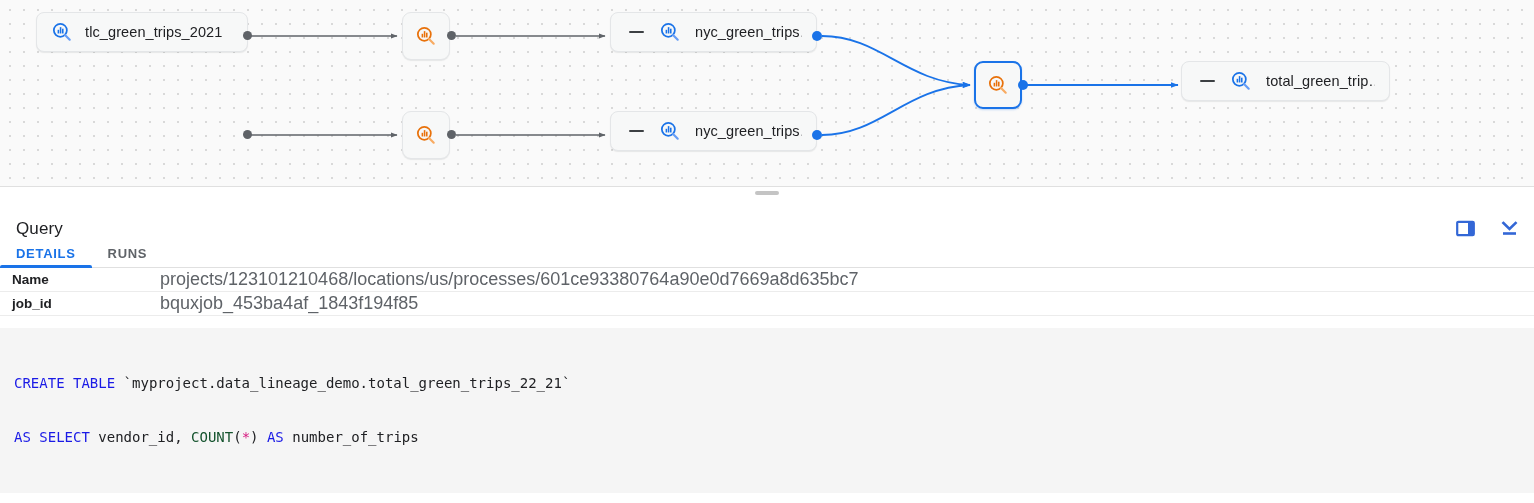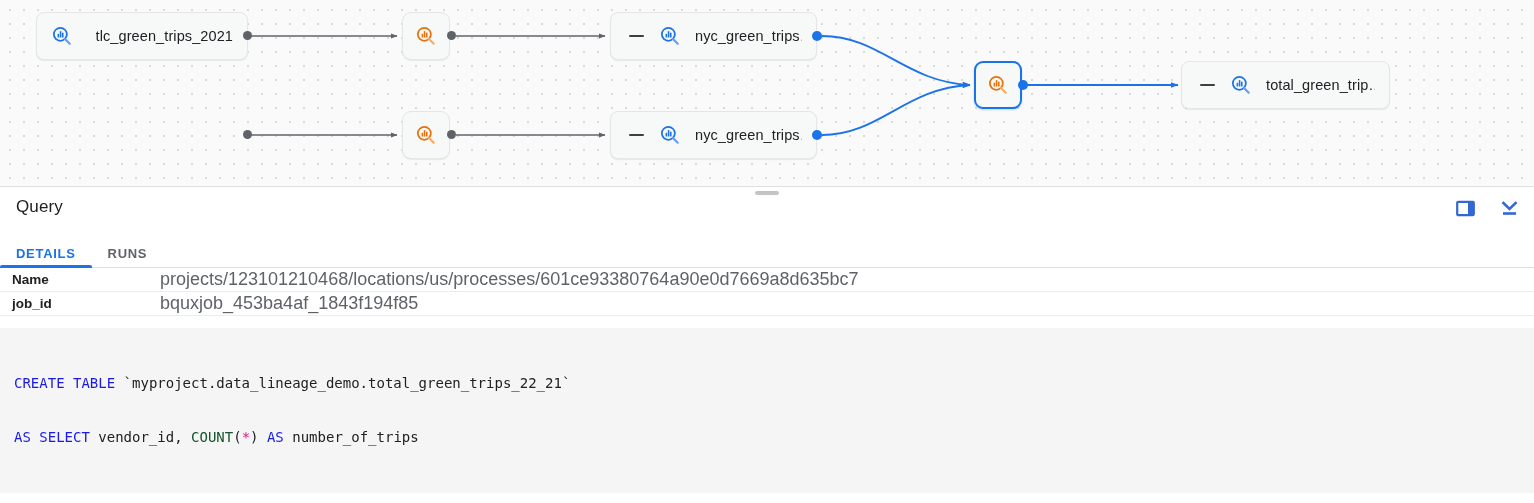--- a/index.html
+++ b/index.html
@@ -33,24 +33,23 @@
   .node {
     position: absolute;
     background: #f7f8f8;
     border: 1px solid #e4e6e8;
     border-radius: 8px;
     display: flex;
     align-items: center;
     box-shadow: 0 1px 1px rgba(60,64,67,0.10);
   }
   .node.table-node {
-    height: 48px;
+    height: 40px;
     padding: 0 14px;
     gap: 12px;
-    justify-content: space-between;
   }
   .node .node-label {
     font-size: 14.5px;
     color: #202124;
     letter-spacing: .1px;
     white-space: nowrap;
     overflow: hidden;
   }
   .collapse-btn {
     width: 18px; height: 18px;
@@ -116,21 +115,21 @@
   #details-panel {
     position: absolute;
     left: 0; top: 197px;
     width: 1534px; height: 306px;
     background: #ffffff;
   }
   #panel-header {
     position: relative;
     height: 42px;
     display: flex;
-    align-items: flex-start;
+    align-items: flex-end;
     padding: 0 14px 0 16px;
   }
   #panel-title {
     font-size: 17px;
     color: #202124;
     font-weight: 400;
     letter-spacing: .1px;
   }
   #panel-actions {
     margin-left: auto;

